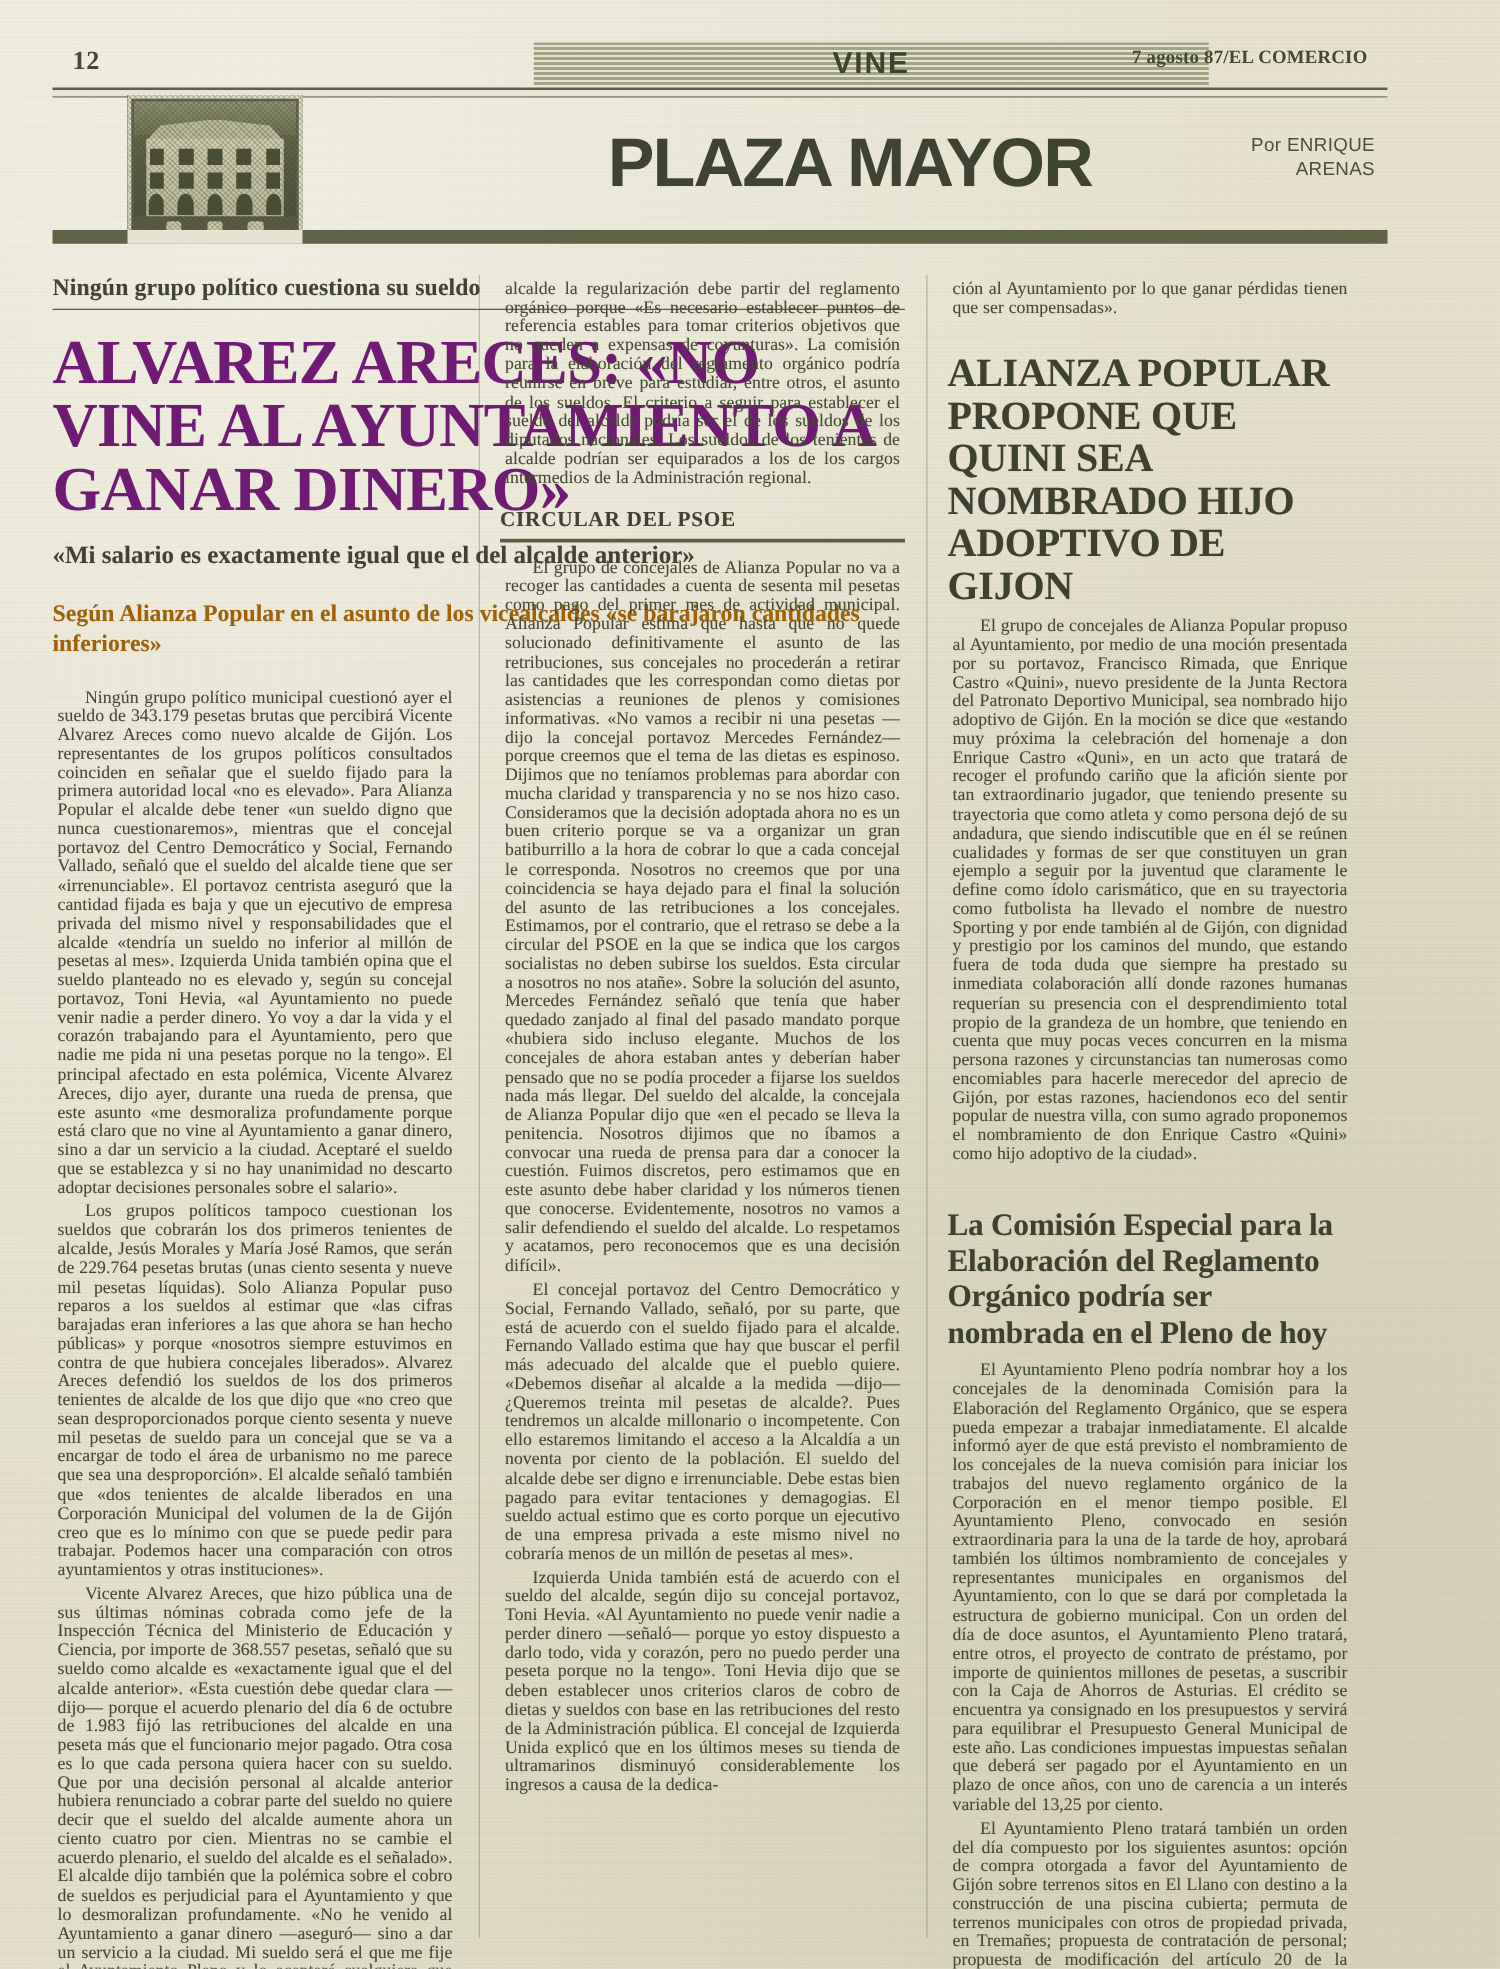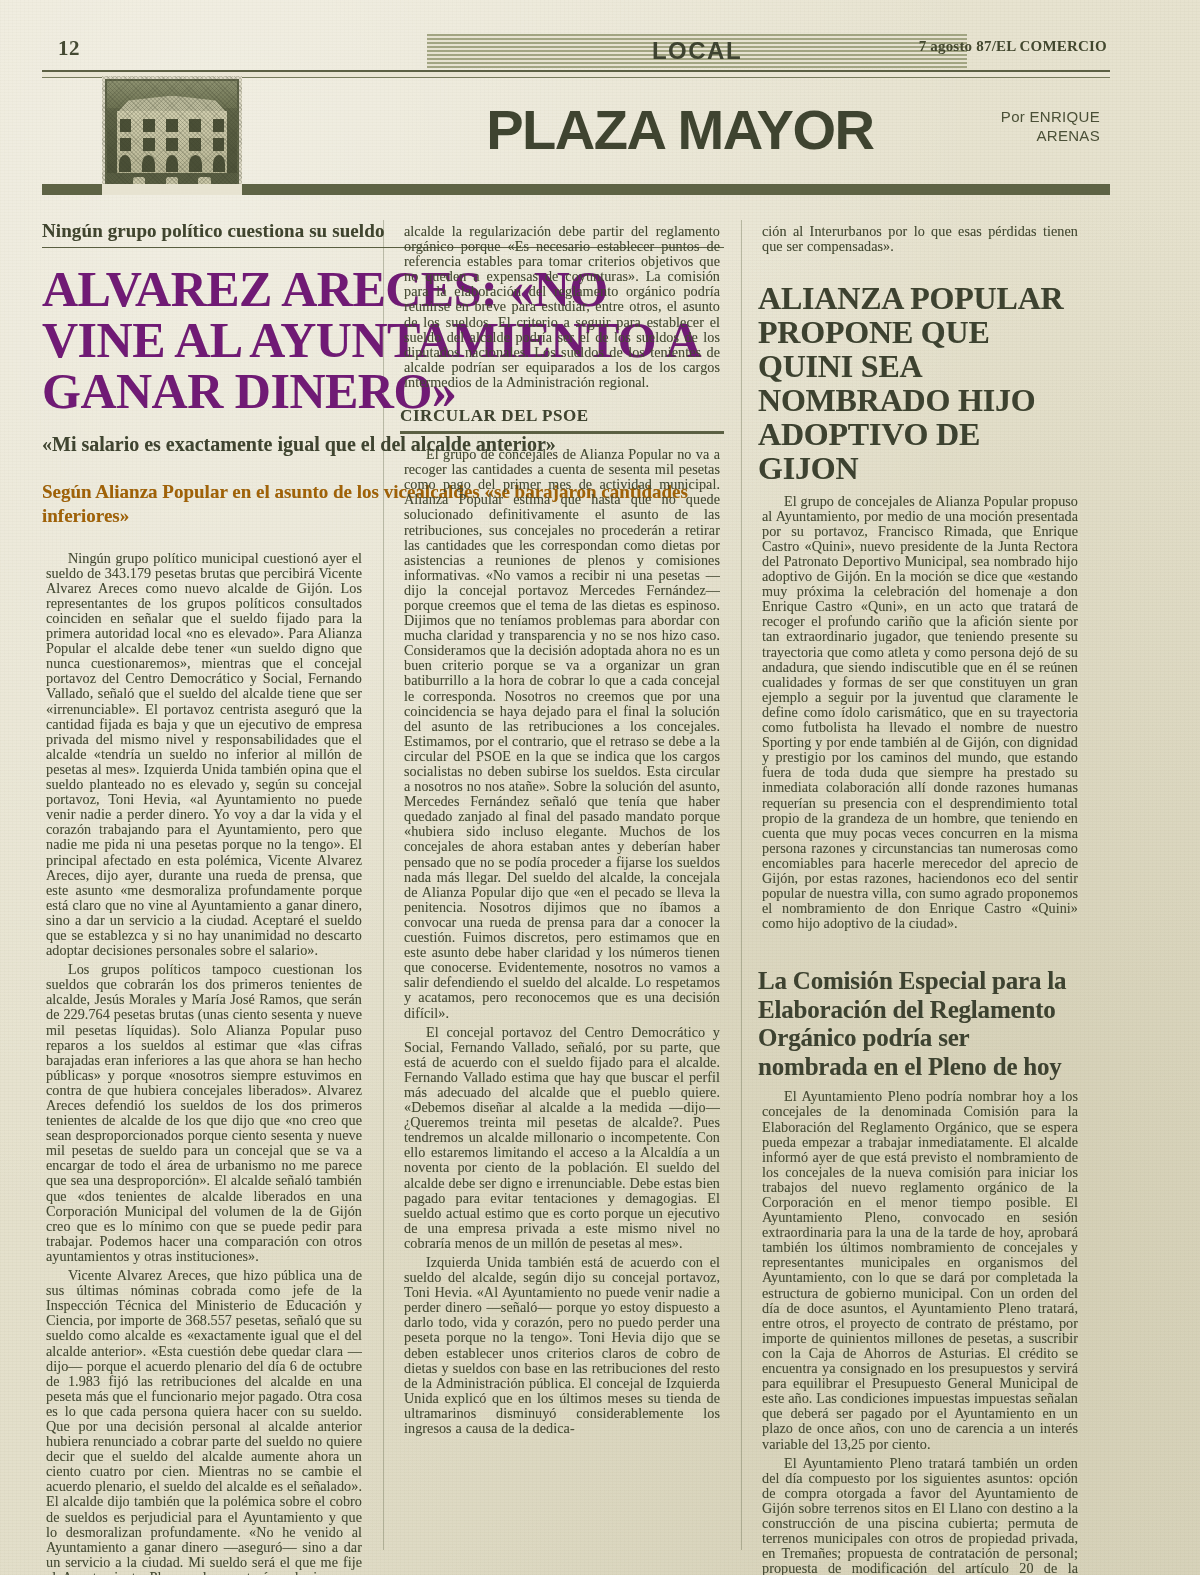--- a/index.html
+++ b/index.html
@@ -33,21 +33,21 @@
     opacity:.95;
   }
   .section{
     position:absolute;left:385px;top:0;width:540px;height:34px;
     display:flex;align-items:center;justify-content:center;
     font-family:"Liberation Sans",sans-serif;
     font-size:24px;font-weight:700;letter-spacing:1.5px;color:#3e4330;
   }
   .section span{background:transparent;padding:0 14px;}
   .dateline{
-    position:absolute;right:3px;top:4px;
+    position:absolute;right:16px;top:4px;
     font-size:15px;font-weight:700;letter-spacing:.2px;color:#43482f;
     font-family:"Liberation Serif",serif;
   }
   .rule-double{position:absolute;left:0;top:36px;width:100%;height:5px;
     border-top:2px solid #5c6044;border-bottom:1px solid #767a5c;background:#e9e5d4;}
 
   
   .masthead{position:relative;height:118px;margin-top:14px;}
   .photo{
     position:absolute;left:60px;top:-8px;width:140px;height:115px;
@@ -165,21 +165,21 @@
 <body>
 
 <div class="paper"></div>
 
 <div class="page">
 
   <div class="toprail">
     <div class="folio">12</div>
     <div class="rail-band"></div>
     <div class="section">
-      <span>LOCAL</span>
+      <span>VINE</span>
     </div>
     <div class="dateline">7 agosto 87/EL COMERCIO</div>
   </div>
   <div class="rule-double"></div>
 
   <div class="masthead">
     <div class="photo">
       <div class="bldg">
         <div class="sky"></div>
         <div class="roof"></div>
@@ -244,21 +244,21 @@
     <div class="colB">
       <p class="bt cont">alcalde la regularización debe partir del reglamento orgánico porque «Es necesario establecer puntos de referencia estables para tomar criterios objetivos que no queden a expensas de coyunturas». La comisión para la elaboración del reglamento orgánico podría reunirse en breve para estudiar, entre otros, el asunto de los sueldos. El criterio a seguir para establecer el sueldo del alcalde podría ser el de los sueldos de los diputados nacionales. Los sueldos de los tenientes de alcalde podrían ser equiparados a los de los cargos intermedios de la Administración regional.</p>
       <div class="subhead">CIRCULAR DEL PSOE</div>
       <div class="subrule"></div>
       <p class="bt">El grupo de concejales de Alianza Popular no va a recoger las cantidades a cuenta de sesenta mil pesetas como pago del primer mes de actividad municipal. Alianza Popular estima que hasta que no quede solucionado definitivamente el asunto de las retribuciones, sus concejales no procederán a retirar las cantidades que les correspondan como dietas por asistencias a reuniones de plenos y comisiones informativas. «No vamos a recibir ni una pesetas —dijo la concejal portavoz Mercedes Fernández— porque creemos que el tema de las dietas es espinoso. Dijimos que no teníamos problemas para abordar con mucha claridad y transparencia y no se nos hizo caso. Consideramos que la decisión adoptada ahora no es un buen criterio porque se va a organizar un gran batiburrillo a la hora de cobrar lo que a cada concejal le corresponda. Nosotros no creemos que por una coincidencia se haya dejado para el final la solución del asunto de las retribuciones a los concejales. Estimamos, por el contrario, que el retraso se debe a la circular del PSOE en la que se indica que los cargos socialistas no deben subirse los sueldos. Esta circular a nosotros no nos atañe». Sobre la solución del asunto, Mercedes Fernández señaló que tenía que haber quedado zanjado al final del pasado mandato porque «hubiera sido incluso elegante. Muchos de los concejales de ahora estaban antes y deberían haber pensado que no se podía proceder a fijarse los sueldos nada más llegar. Del sueldo del alcalde, la concejala de Alianza Popular dijo que «en el pecado se lleva la penitencia. Nosotros dijimos que no íbamos a convocar una rueda de prensa para dar a conocer la cuestión. Fuimos discretos, pero estimamos que en este asunto debe haber claridad y los números tienen que conocerse. Evidentemente, nosotros no vamos a salir defendiendo el sueldo del alcalde. Lo respetamos y acatamos, pero reconocemos que es una decisión difícil».</p>
       <p class="bt">El concejal portavoz del Centro Democrático y Social, Fernando Vallado, señaló, por su parte, que está de acuerdo con el sueldo fijado para el alcalde. Fernando Vallado estima que hay que buscar el perfil más adecuado del alcalde que el pueblo quiere. «Debemos diseñar al alcalde a la medida —dijo— ¿Queremos treinta mil pesetas de alcalde?. Pues tendremos un alcalde millonario o incompetente. Con ello estaremos limitando el acceso a la Alcaldía a un noventa por ciento de la población. El sueldo del alcalde debe ser digno e irrenunciable. Debe estas bien pagado para evitar tentaciones y demagogias. El sueldo actual estimo que es corto porque un ejecutivo de una empresa privada a este mismo nivel no cobraría menos de un millón de pesetas al mes».</p>
       <p class="bt">Izquierda Unida también está de acuerdo con el sueldo del alcalde, según dijo su concejal portavoz, Toni Hevia. «Al Ayuntamiento no puede venir nadie a perder dinero —señaló— porque yo estoy dispuesto a darlo todo, vida y corazón, pero no puedo perder una peseta porque no la tengo». Toni Hevia dijo que se deben establecer unos criterios claros de cobro de dietas y sueldos con base en las retribuciones del resto de la Administración pública. El concejal de Izquierda Unida explicó que en los últimos meses su tienda de ultramarinos disminuyó considerablemente los ingresos a causa de la dedica-</p>
     </div>
 
     <div class="colC">
-      <p class="bt cont">ción al Interurbanos por lo que esas pérdidas tienen que ser compensadas».</p>
+      <p class="bt cont">ción al Ayuntamiento por lo que ganar pérdidas tienen que ser compensadas».</p>
       <div class="spacer-sm"></div>
       <h2 class="subhead-big">ALIANZA POPULAR PROPONE QUE QUINI SEA NOMBRADO HIJO ADOPTIVO DE GIJON</h2>
       <p class="bt">El grupo de concejales de Alianza Popular propuso al Ayuntamiento, por medio de una moción presentada por su portavoz, Francisco Rimada, que Enrique Castro «Quini», nuevo presidente de la Junta Rectora del Patronato Deportivo Municipal, sea nombrado hijo adoptivo de Gijón. En la moción se dice que «estando muy próxima la celebración del homenaje a don Enrique Castro «Quni», en un acto que tratará de recoger el profundo cariño que la afición siente por tan extraordinario jugador, que teniendo presente su trayectoria que como atleta y como persona dejó de su andadura, que siendo indiscutible que en él se reúnen cualidades y formas de ser que constituyen un gran ejemplo a seguir por la juventud que claramente le define como ídolo carismático, que en su trayectoria como futbolista ha llevado el nombre de nuestro Sporting y por ende también al de Gijón, con dignidad y prestigio por los caminos del mundo, que estando fuera de toda duda que siempre ha prestado su inmediata colaboración allí donde razones humanas requerían su presencia con el desprendimiento total propio de la grandeza de un hombre, que teniendo en cuenta que muy pocas veces concurren en la misma persona razones y circunstancias tan numerosas como encomiables para hacerle merecedor del aprecio de Gijón, por estas razones, haciendonos eco del sentir popular de nuestra villa, con sumo agrado proponemos el nombramiento de don Enrique Castro «Quini» como hijo adoptivo de la ciudad».</p>
       <div class="spacer-md"></div>
       <h2 class="subhead-big serif2">La Comisión Especial para la Elaboración del Reglamento Orgánico podría ser nombrada en el Pleno de hoy</h2>
       <p class="bt">El Ayuntamiento Pleno podría nombrar hoy a los concejales de la denominada Comisión para la Elaboración del Reglamento Orgánico, que se espera pueda empezar a trabajar inmediatamente. El alcalde informó ayer de que está previsto el nombramiento de los concejales de la nueva comisión para iniciar los trabajos del nuevo reglamento orgánico de la Corporación en el menor tiempo posible. El Ayuntamiento Pleno, convocado en sesión extraordinaria para la una de la tarde de hoy, aprobará también los últimos nombramiento de concejales y representantes municipales en organismos del Ayuntamiento, con lo que se dará por completada la estructura de gobierno municipal. Con un orden del día de doce asuntos, el Ayuntamiento Pleno tratará, entre otros, el proyecto de contrato de préstamo, por importe de quinientos millones de pesetas, a suscribir con la Caja de Ahorros de Asturias. El crédito se encuentra ya consignado en los presupuestos y servirá para equilibrar el Presupuesto General Municipal de este año. Las condiciones impuestas impuestas señalan que deberá ser pagado por el Ayuntamiento en un plazo de once años, con uno de carencia a un interés variable del 13,25 por ciento.</p>
       <p class="bt">El Ayuntamiento Pleno tratará también un orden del día compuesto por los siguientes asuntos: opción de compra otorgada a favor del Ayuntamiento de Gijón sobre terrenos sitos en El Llano con destino a la construcción de una piscina cubierta; permuta de terrenos municipales con otros de propiedad privada, en Tremañes; propuesta de contratación de personal; propuesta de modificación del artículo 20 de la Ordenanza Municipal Reguladora de los Servicios Urbanos e Interurbanos de Transporte de Viajeros en automóviles ligeros; propuesta de cesión gratuita de terrenos al Principado de Asturias para la construcción de viviendas de protección oficial y promoción pública; proyectos de estudios de detalle; propuesta de modificación puntual del Plan General de Ordenación en cuatro manzanas parcialmente afectadas por el PERI-8; propuesta de adjudicación de parcela en el cementerio de Somió y propuesta de aprobación de bases y pliegos de condiciones técnicas y económico-administrativas que han de regir la contratación del servicio de mantenimiento de las instalaciones de calefacción de las dependencias municipales.</p>
     </div>
   </div>
 

